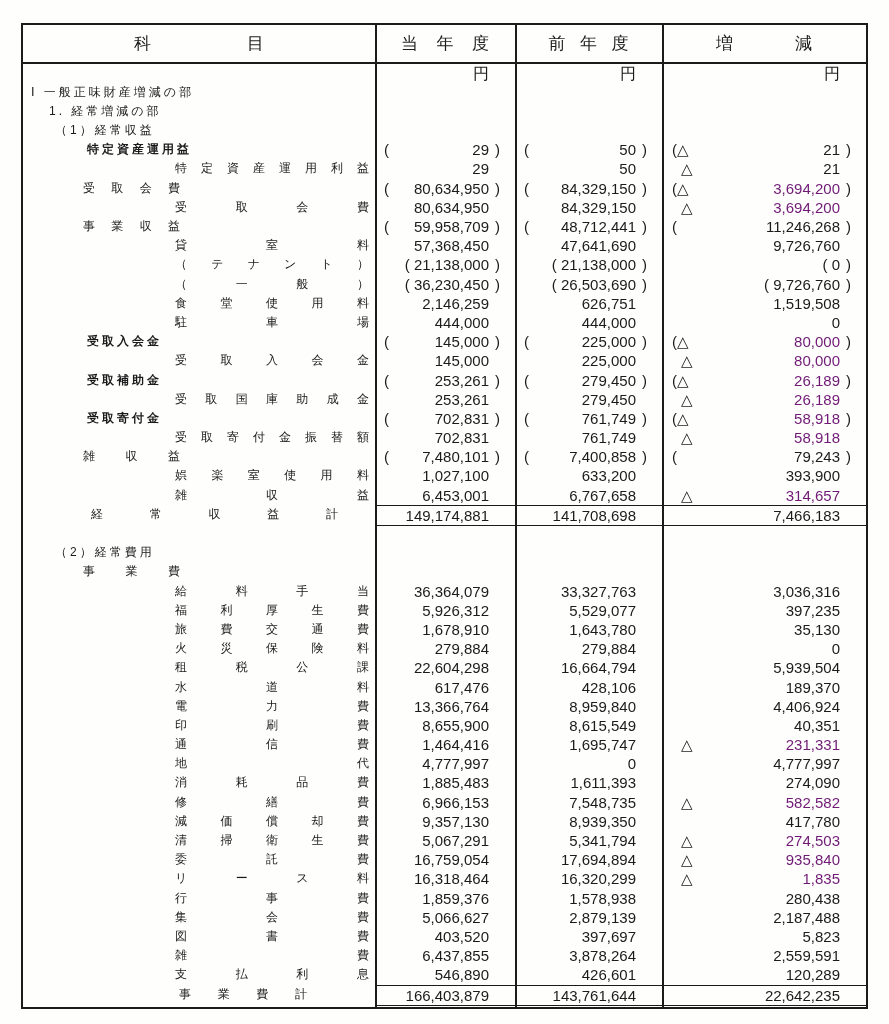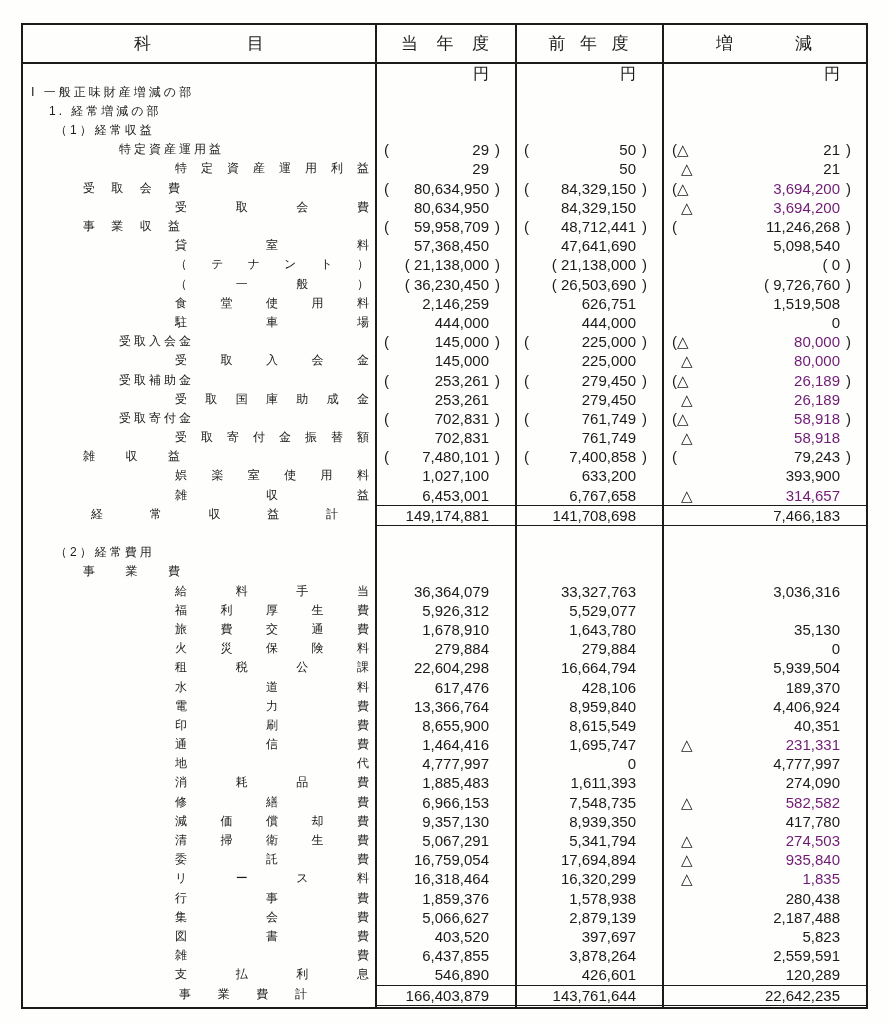--- a/index.html
+++ b/index.html
@@ -15,21 +15,21 @@
   .hcell{display:flex;align-items:center;justify-content:center;font-size:17px;}
   .hspread{display:flex;justify-content:space-between;}
   .w130{width:130px}.w88{width:88px}.w80{width:80px}.w96{width:96px}
   .rows{position:absolute;left:0;top:38.5px;width:843px;}
   .row{display:grid;grid-template-columns:352px 140px 147px 204px;height:19.2px;line-height:19.2px;}
   .cell{box-sizing:border-box;overflow:visible;}
   .name{font-size:12px;white-space:nowrap;}
   .n-sec0{margin-left:8px;letter-spacing:3px;}
   .n-sec1{margin-left:26px;letter-spacing:3px;}
   .n-sec2{margin-left:32px;letter-spacing:3px;}
-  .n-cat-plain{margin-left:96px;letter-spacing:3px;}
+  .n-cat-plain{margin-left:64px;letter-spacing:3px;font-weight:bold;}
   .n-cat-spread{margin-left:60px;width:97px;display:flex;justify-content:space-between;}
   .n-sub{margin-left:152px;width:194px;display:flex;justify-content:space-between;}
   .n-totrev{margin-left:68px;width:247px;display:flex;justify-content:space-between;}
   .n-totexp{margin-left:156px;width:128px;display:flex;justify-content:space-between;}
   .val{display:flex;font-size:15px;}
   .val .open{flex:0 0 auto;padding-left:9px;white-space:pre;}
   .c4 .open{padding-left:10px;}
   .open.lone{padding-left:19px;}
   .val .num{flex:1 1 auto;text-align:right;white-space:pre;}
   .val .close{flex:0 0 26px;padding-left:6px;box-sizing:border-box;}
@@ -282,21 +282,21 @@
             <span class="num">57,368,450</span>
             <span class="close"></span>
           </div>
           <div class="cell val c3">
             <span class="open"></span>
             <span class="num">47,641,690</span>
             <span class="close"></span>
           </div>
           <div class="cell val c4">
             <span class="open"></span>
-            <span class="num">5,098,540</span>
+            <span class="num">9,726,760</span>
             <span class="close"></span>
           </div>
         </div>
         <div class="row">
           <div class="cell name">
             <span class="n-sub">
               <span>（</span>
               <span>テ</span>
               <span>ナ</span>
               <span>ン</span>
@@ -731,20 +731,25 @@
           <div class="cell val c2">
             <span class="open"></span>
             <span class="num">5,926,312</span>
             <span class="close"></span>
           </div>
           <div class="cell val c3">
             <span class="open"></span>
             <span class="num">5,529,077</span>
             <span class="close"></span>
           </div>
+          <div class="cell val c4">
+            <span class="open"></span>
+            <span class="num">397,235</span>
+            <span class="close"></span>
+          </div>
         </div>
         <div class="row">
           <div class="cell name">
             <span class="n-sub">
               <span>旅</span>
               <span>費</span>
               <span>交</span>
               <span>通</span>
               <span>費</span>
             </span>

